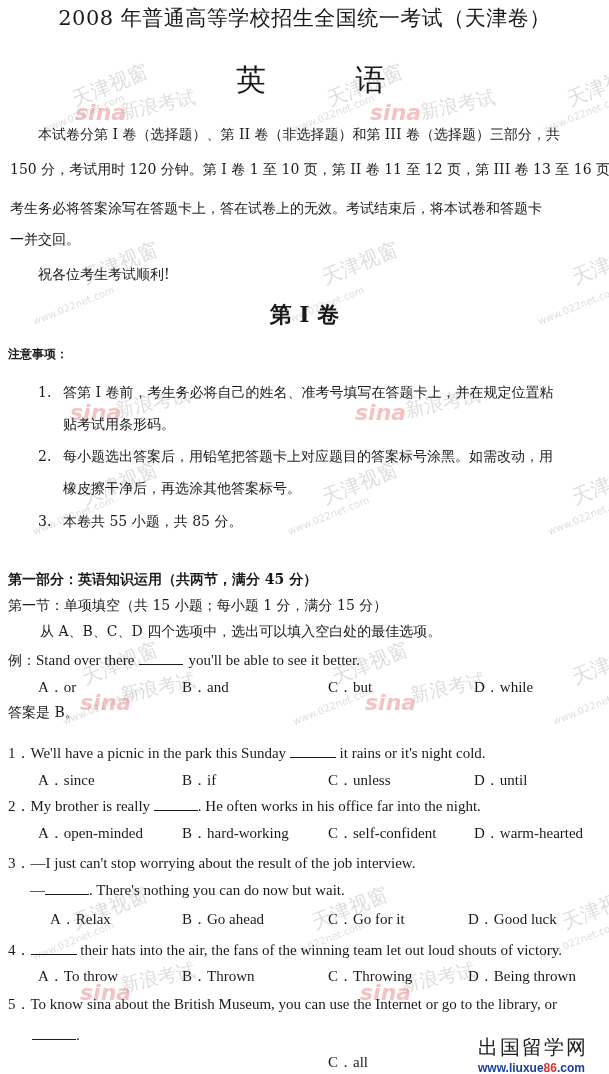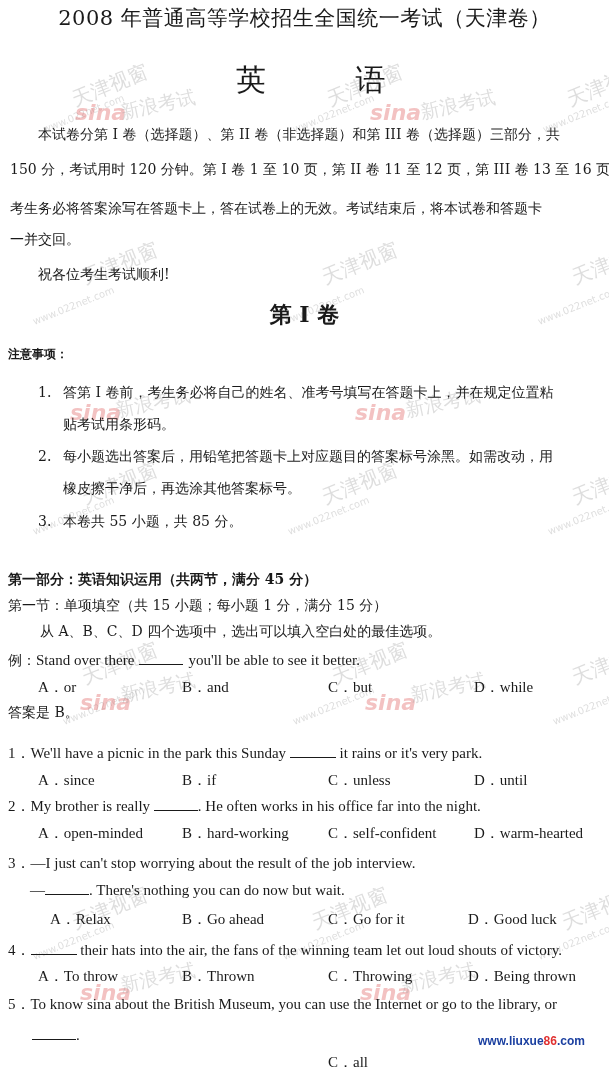--- a/index.html
+++ b/index.html
@@ -117,21 +117,21 @@
 </div>
 <div class="opt" style="top:678px;left:38px;">A．or</div>
 <div class="opt" style="top:678px;left:182px;">B．and</div>
 <div class="opt" style="top:678px;left:328px;">C．but</div>
 <div class="opt" style="top:678px;left:474px;">D．while</div>
 <div class="abs note" style="top:704px;left:8px;">答案是 B。</div>
 
 <div class="abs eng" style="top:744px;left:8px;">
   <span>1．</span><span>We'll have a picnic in the park this Sunday</span>
   <span class="blank" style="width:46px;"></span>
-  <span>it rains or it's very park.</span>
+  <span>it rains or it's night cold.</span>
 </div>
 <div class="opt" style="top:771px;left:38px;">A．since</div>
 <div class="opt" style="top:771px;left:182px;">B．if</div>
 <div class="opt" style="top:771px;left:328px;">C．unless</div>
 <div class="opt" style="top:771px;left:474px;">D．until</div>
 
 <div class="abs eng" style="top:797px;left:8px;">
   <span>2．</span><span>My brother is really</span>
   <span class="blank" style="width:44px;"></span><span>. He often works in his office far into the night.</span>
 </div>
@@ -164,14 +164,15 @@
   <span>5．</span><span>To know sina about the British Museum, you can use the Internet or go to the library, or</span>
 </div>
 <div class="abs eng" style="top:1027px;left:32px;">
   <span class="blank" style="width:44px;"></span><span>.</span>
 </div>
 <div class="opt" style="top:1053px;left:38px;margin-top:36px;">A．neither</div>
 <div class="opt" style="top:1100px;left:182px;text-decoration:underline;">B．some</div>
 <div class="opt" style="top:1053px;left:328px;">C．all</div>
 
 <div class="logo">
+  <div class="logo-cn">出国留学网</div>
   <div class="logo-url"><span>www.liuxue</span><span class="accent">86</span><span>.com</span></div>
 </div>
 
 </body></html>

